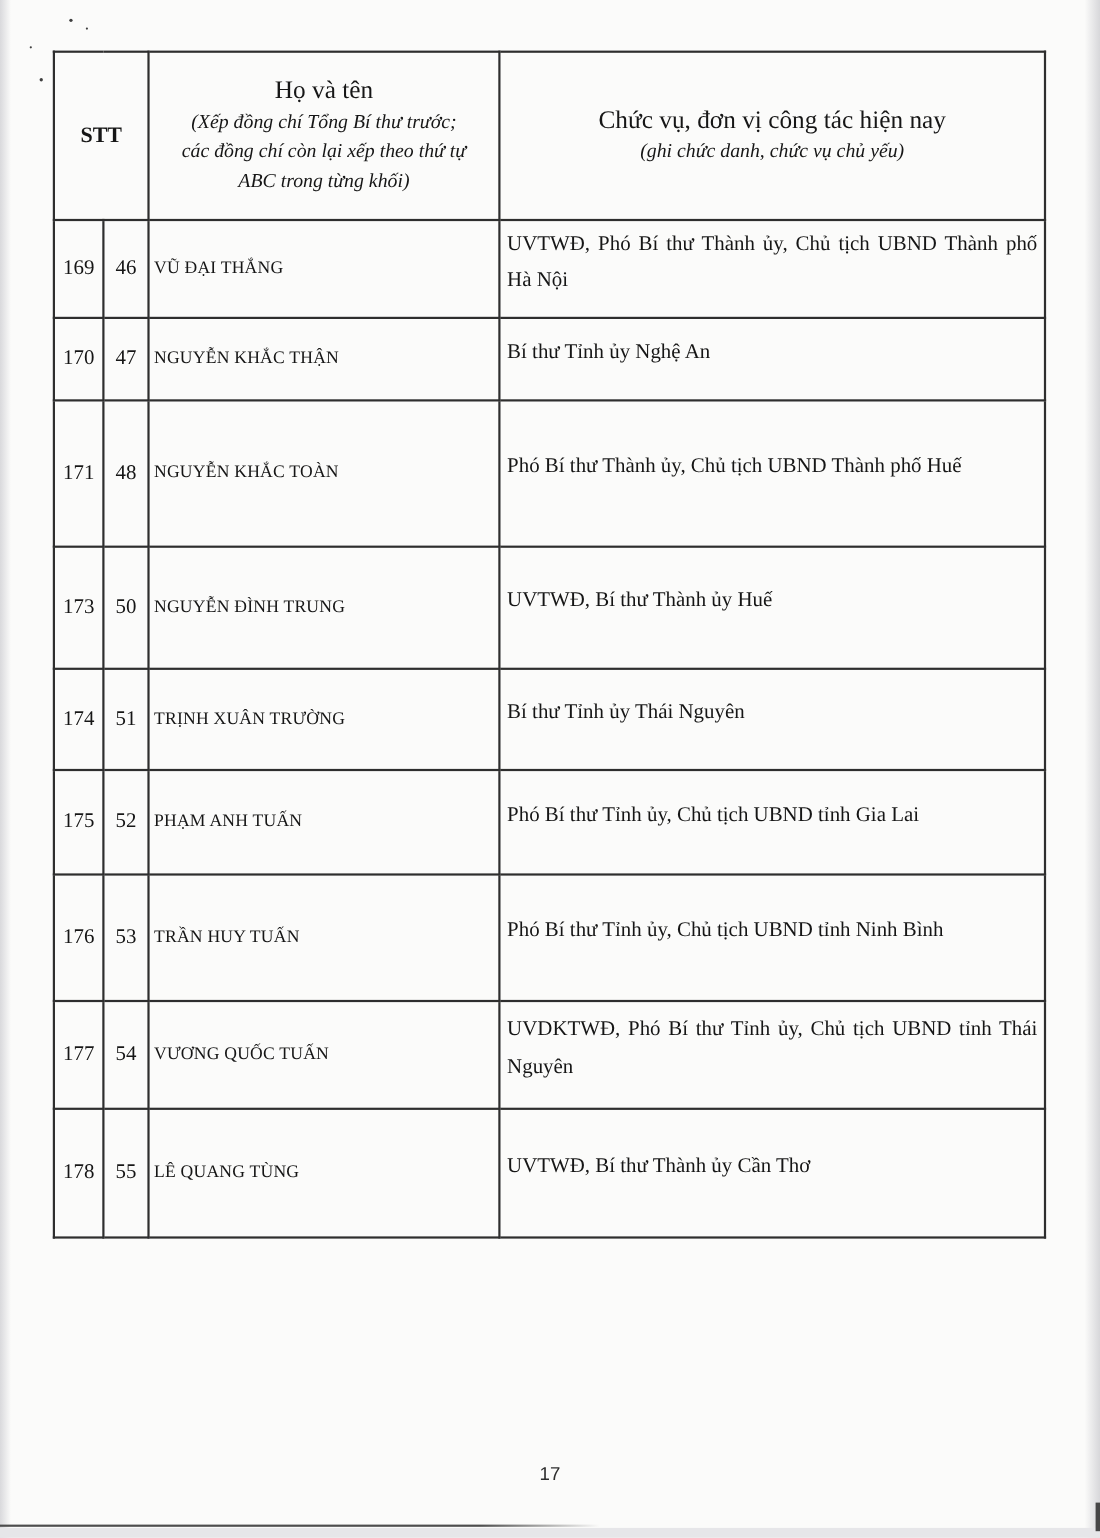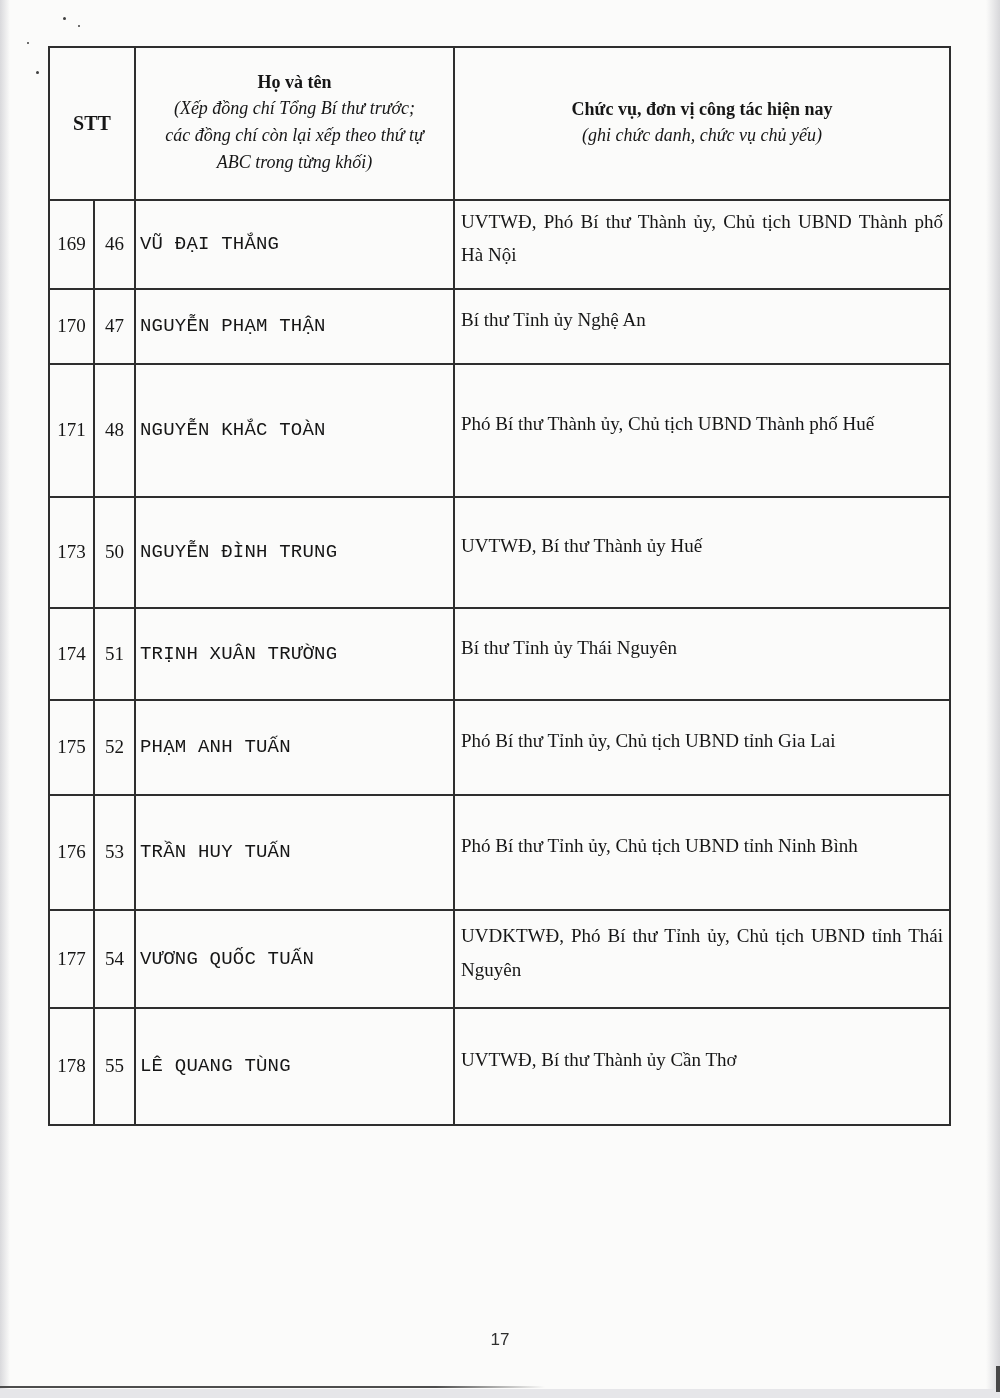--- a/index.html
+++ b/index.html
@@ -62,41 +62,40 @@
     font-size: 20px;
     font-weight: bold;
     text-align: center;
   }
   th.hdr-name, th.hdr-pos {
     text-align: center;
     font-weight: normal;
     padding: 2px 6px;
   }
   .hdr-title {
-    font-size: 18px;
-    font-weight: bold;
+    font-size: 23px;
+    font-weight: normal;
     display: block;
   }
   .hdr-note {
     font-size: 18px;
     font-style: italic;
     display: block;
     white-space: pre-line;
     line-height: 1.5;
     margin-top: 2px;
   }
   td.cell-no, td.cell-subno {
     text-align: center;
     font-size: 19px;
   }
   td.cell-name {
-    font-size: 19px;
+    font-size: 16px;
     padding: 2px 2px 2px 4px;
     letter-spacing: 0.2px;
-    font-family: Liberation Mono, monospace;
   }
   td.cell-pos {
     font-size: 19px;
     padding: 4px 6px 16px 6px;
     line-height: 1.75;
     text-align: justify;
   }
   
   tbody tr:nth-of-type(1)  { height: 82px; }
   tbody tr:nth-of-type(2)  { height: 75px; }
@@ -160,21 +159,21 @@
   <tr>
     <td class="cell-no">169</td>
     <td class="cell-subno">46</td>
     <td class="cell-name">VŨ ĐẠI THẮNG</td>
     <td class="cell-pos">UVTWĐ, Phó Bí thư Thành ủy, Chủ tịch UBND Thành phố Hà Nội</td>
   </tr>
 
   <tr>
     <td class="cell-no">170</td>
     <td class="cell-subno">47</td>
-    <td class="cell-name">NGUYỄN PHẠM THẬN</td>
+    <td class="cell-name">NGUYỄN KHẮC THẬN</td>
     <td class="cell-pos">Bí thư Tỉnh ủy Nghệ An</td>
   </tr>
 
   <tr>
     <td class="cell-no">171</td>
     <td class="cell-subno">48</td>
     <td class="cell-name">NGUYỄN KHẮC TOÀN</td>
     <td class="cell-pos">Phó Bí thư Thành ủy, Chủ tịch UBND Thành phố Huế</td>
   </tr>
 

